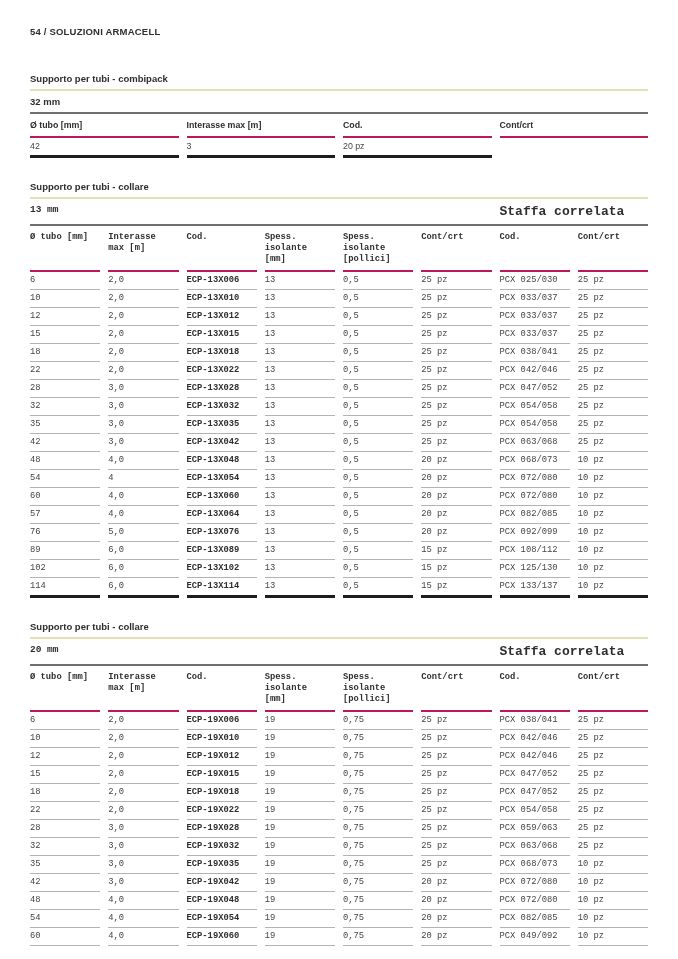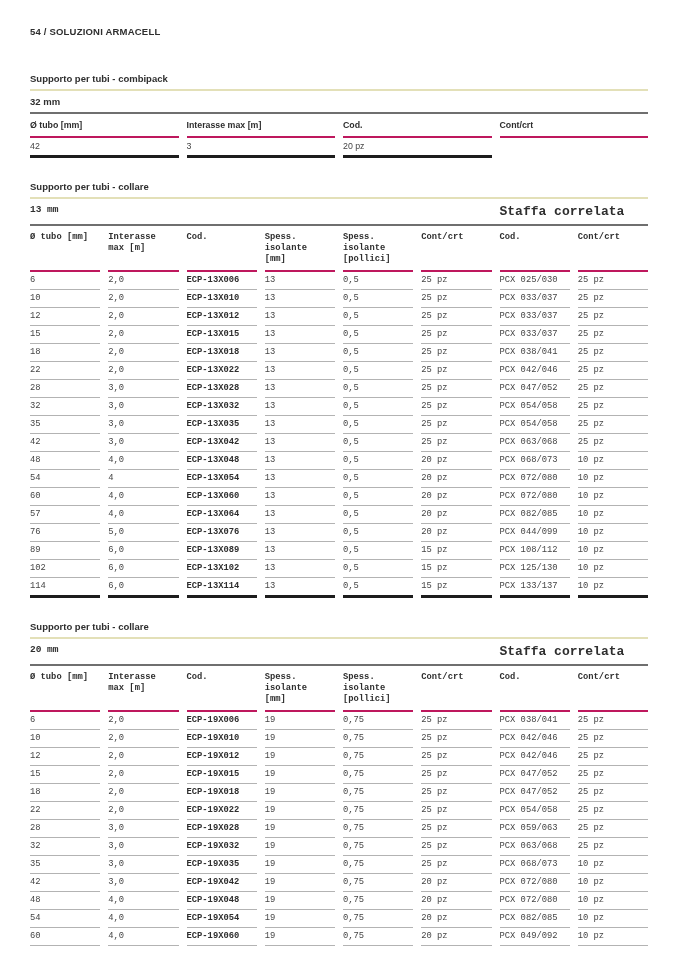--- a/index.html
+++ b/index.html
@@ -203,21 +203,21 @@
         <div class="td">0,5</div>
         <div class="td">20 pz</div>
         <div class="td">PCX 082/085</div>
         <div class="td">10 pz</div>
         <div class="td">76</div>
         <div class="td">5,0</div>
         <div class="td bold">ECP-13X076</div>
         <div class="td">13</div>
         <div class="td">0,5</div>
         <div class="td">20 pz</div>
-        <div class="td">PCX 044/099</div>
+        <div class="td">PCX 092/099</div>
         <div class="td">10 pz</div>
         <div class="td">89</div>
         <div class="td">6,0</div>
         <div class="td bold">ECP-13X089</div>
         <div class="td">13</div>
         <div class="td">0,5</div>
         <div class="td">15 pz</div>
         <div class="td">PCX 108/112</div>
         <div class="td">10 pz</div>
         <div class="td">102</div>

